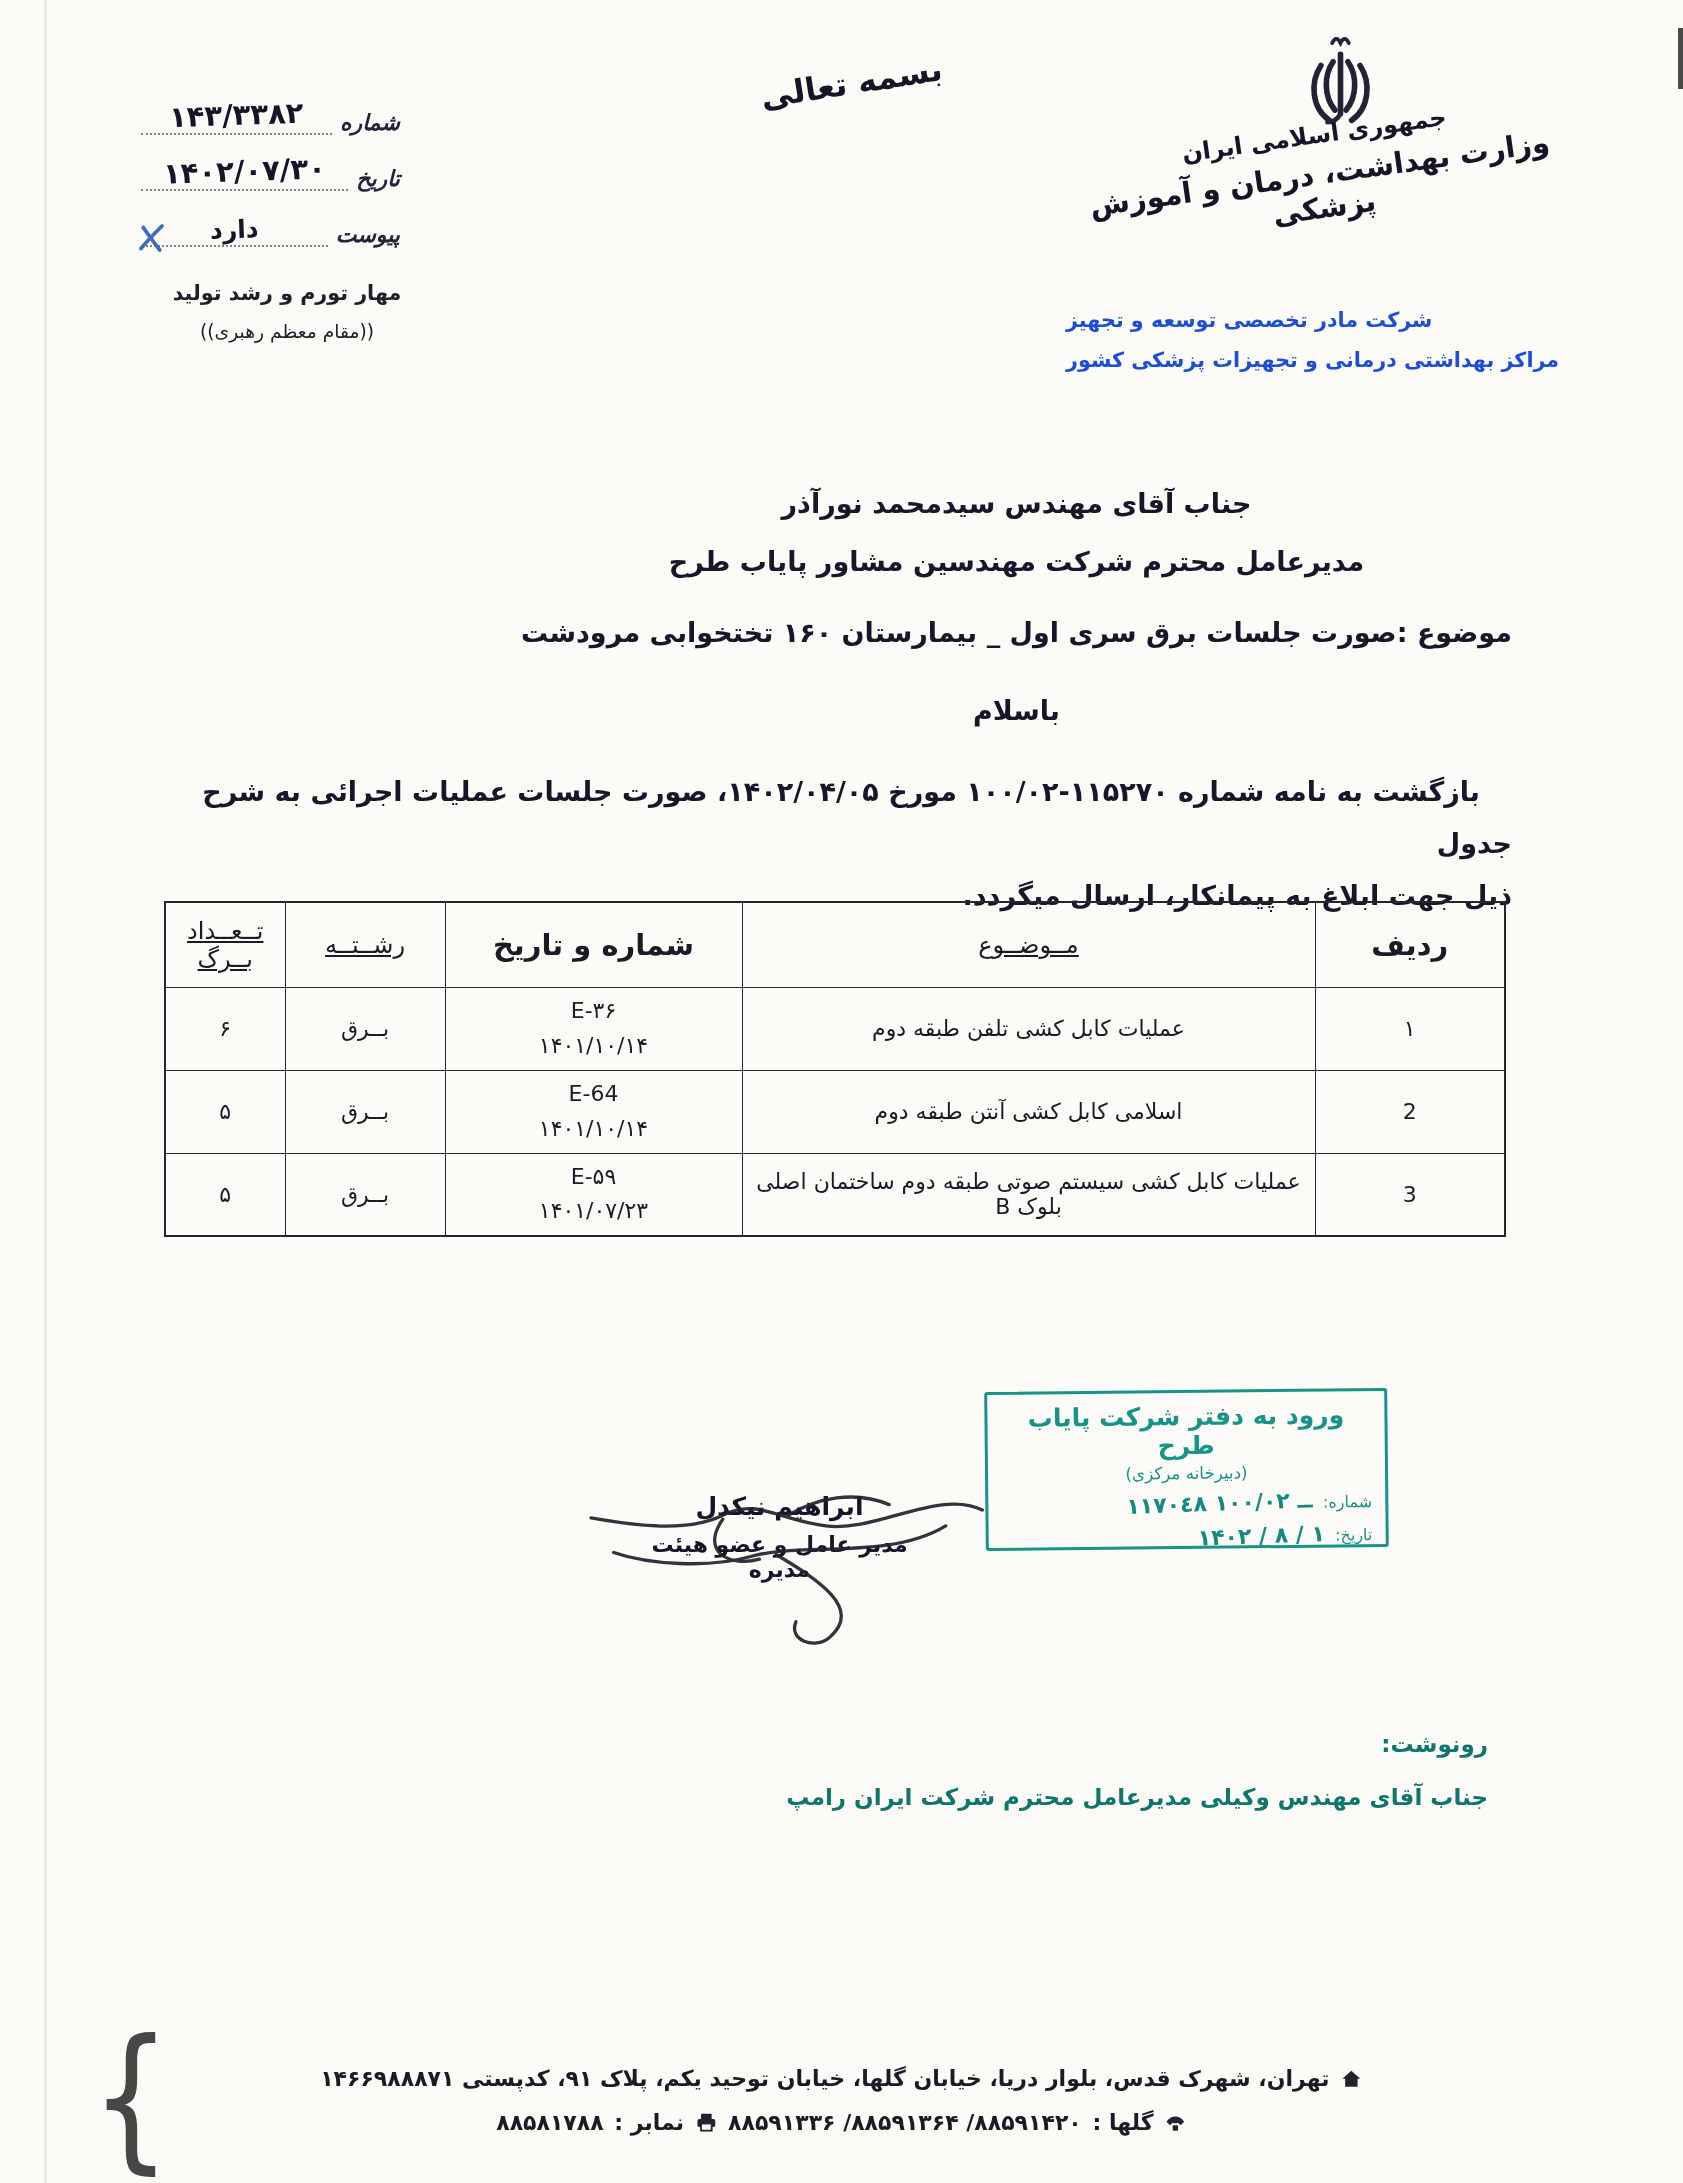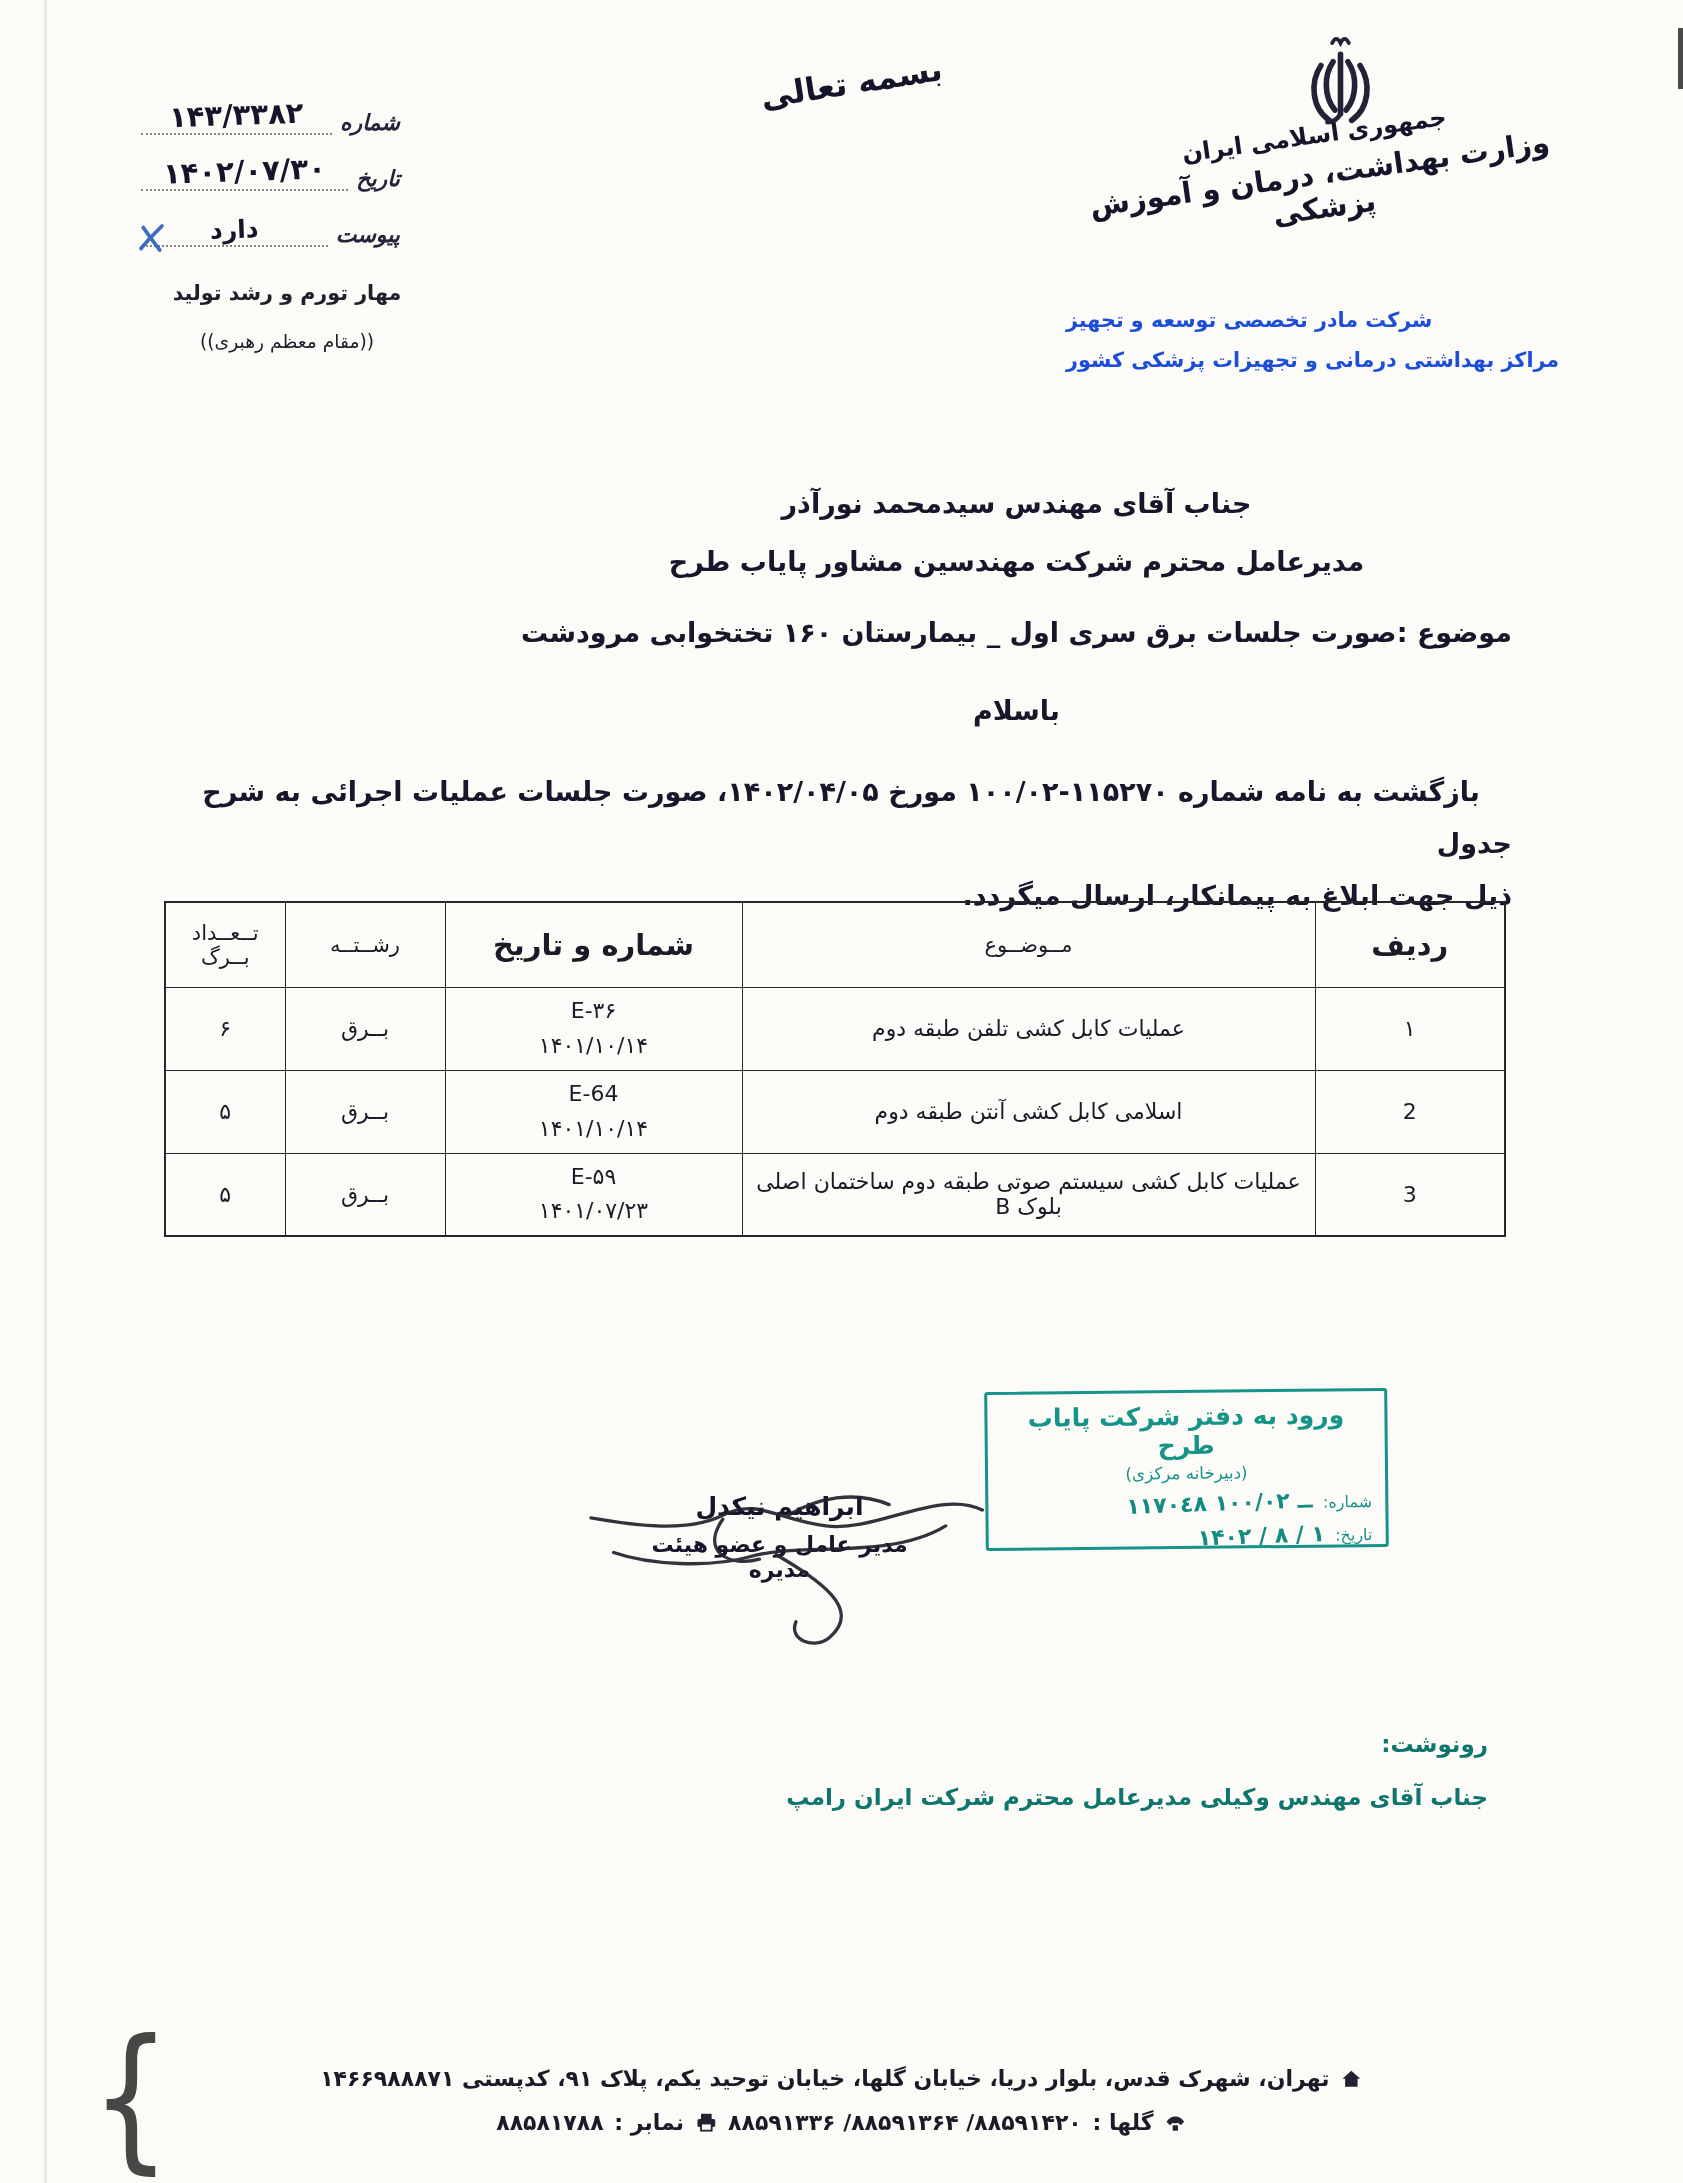--- a/index.html
+++ b/index.html
@@ -31,41 +31,41 @@
   .ref-label { font-size:22px; font-style:italic; font-weight:bold; color:#24243a; white-space:nowrap; }
   .ref-line { flex:1; border-bottom:2px dotted #85857f; text-align:center; margin-left:4px;
               margin-right:8px; padding-bottom:1.3px; position:relative; }
   .ref-value { font-size:29px; font-weight:bold; display:inline-block; transform:rotate(-2deg); color:#14142a; }
   .ltr { direction:ltr; unicode-bidi:isolate; }
   .attach .ref-value { font-size:25px; }
   .x-mark { position:absolute; left:-2.7px; bottom:-6.7px; width:27px; height:29px; }
 
   .slogan { position:absolute; top:281px; left:137px; width:300px; text-align:center; color:#20202c; }
   .slogan1 { font-size:20.7px; font-weight:600; }
-  .slogan2 { font-size:18.7px; margin-top:26px; }
+  .slogan2 { font-size:18.7px; margin-top:16px; }
 
   
   .recipient { position:absolute; top:488px; right:171px; text-align:center; font-weight:bold; color:#17172b; }
   .l-name    { font-size:27px; margin-bottom:27px; }
   .l-title   { font-size:27px; margin-bottom:40px; }
   .l-subject { font-size:27px; margin-bottom:47px; }
   .l-salam   { font-size:27px; }
 
   .bodytext { position:absolute; top:766px; right:171px; left:167px; font-size:27px; font-weight:bold;
               text-align:right; line-height:52px; color:#17172b; }
   .b1 { text-indent:32px; }
 
   
   .mtable { position:absolute; top:901px; right:177px; width:1340px; border-collapse:collapse;
             table-layout:fixed; text-align:center; border:2px solid #26262b; color:#1b1b28; }
   .mtable th, .mtable td { border:1.3px solid #26262b; padding:5.3px 6.7px; vertical-align:middle; }
   .mtable thead tr { height:85px; }
   .mtable tbody tr { height:83px; }
   .h-big { font-size:29px; font-weight:bold; }
-  .h-reg { font-size:21px; font-weight:normal; letter-spacing:0.7px; }
+  .h-reg { font-size:24px; font-weight:normal; letter-spacing:0.7px;text-decoration:underline; }
   .mtable td { font-size:22px; font-weight:normal; }
   .num-cell div { line-height:1.55; }
 
   
   .stamp { position:absolute; top:1390px; left:985px; width:403px; height:159px;
            border:3.3px solid #169488; border-radius:3.3px; color:#169488;
            padding:9.3px 13.3px; transform:rotate(-0.6deg); background:rgba(255,255,255,0); }
   .st-title { font-size:25px; font-weight:bold; text-align:center; }
   .st-sub   { font-size:16.7px; text-align:center; margin-top:2.7px; }
   .st-row   { display:flex; align-items:center; margin-top:8px; font-size:16px; }

